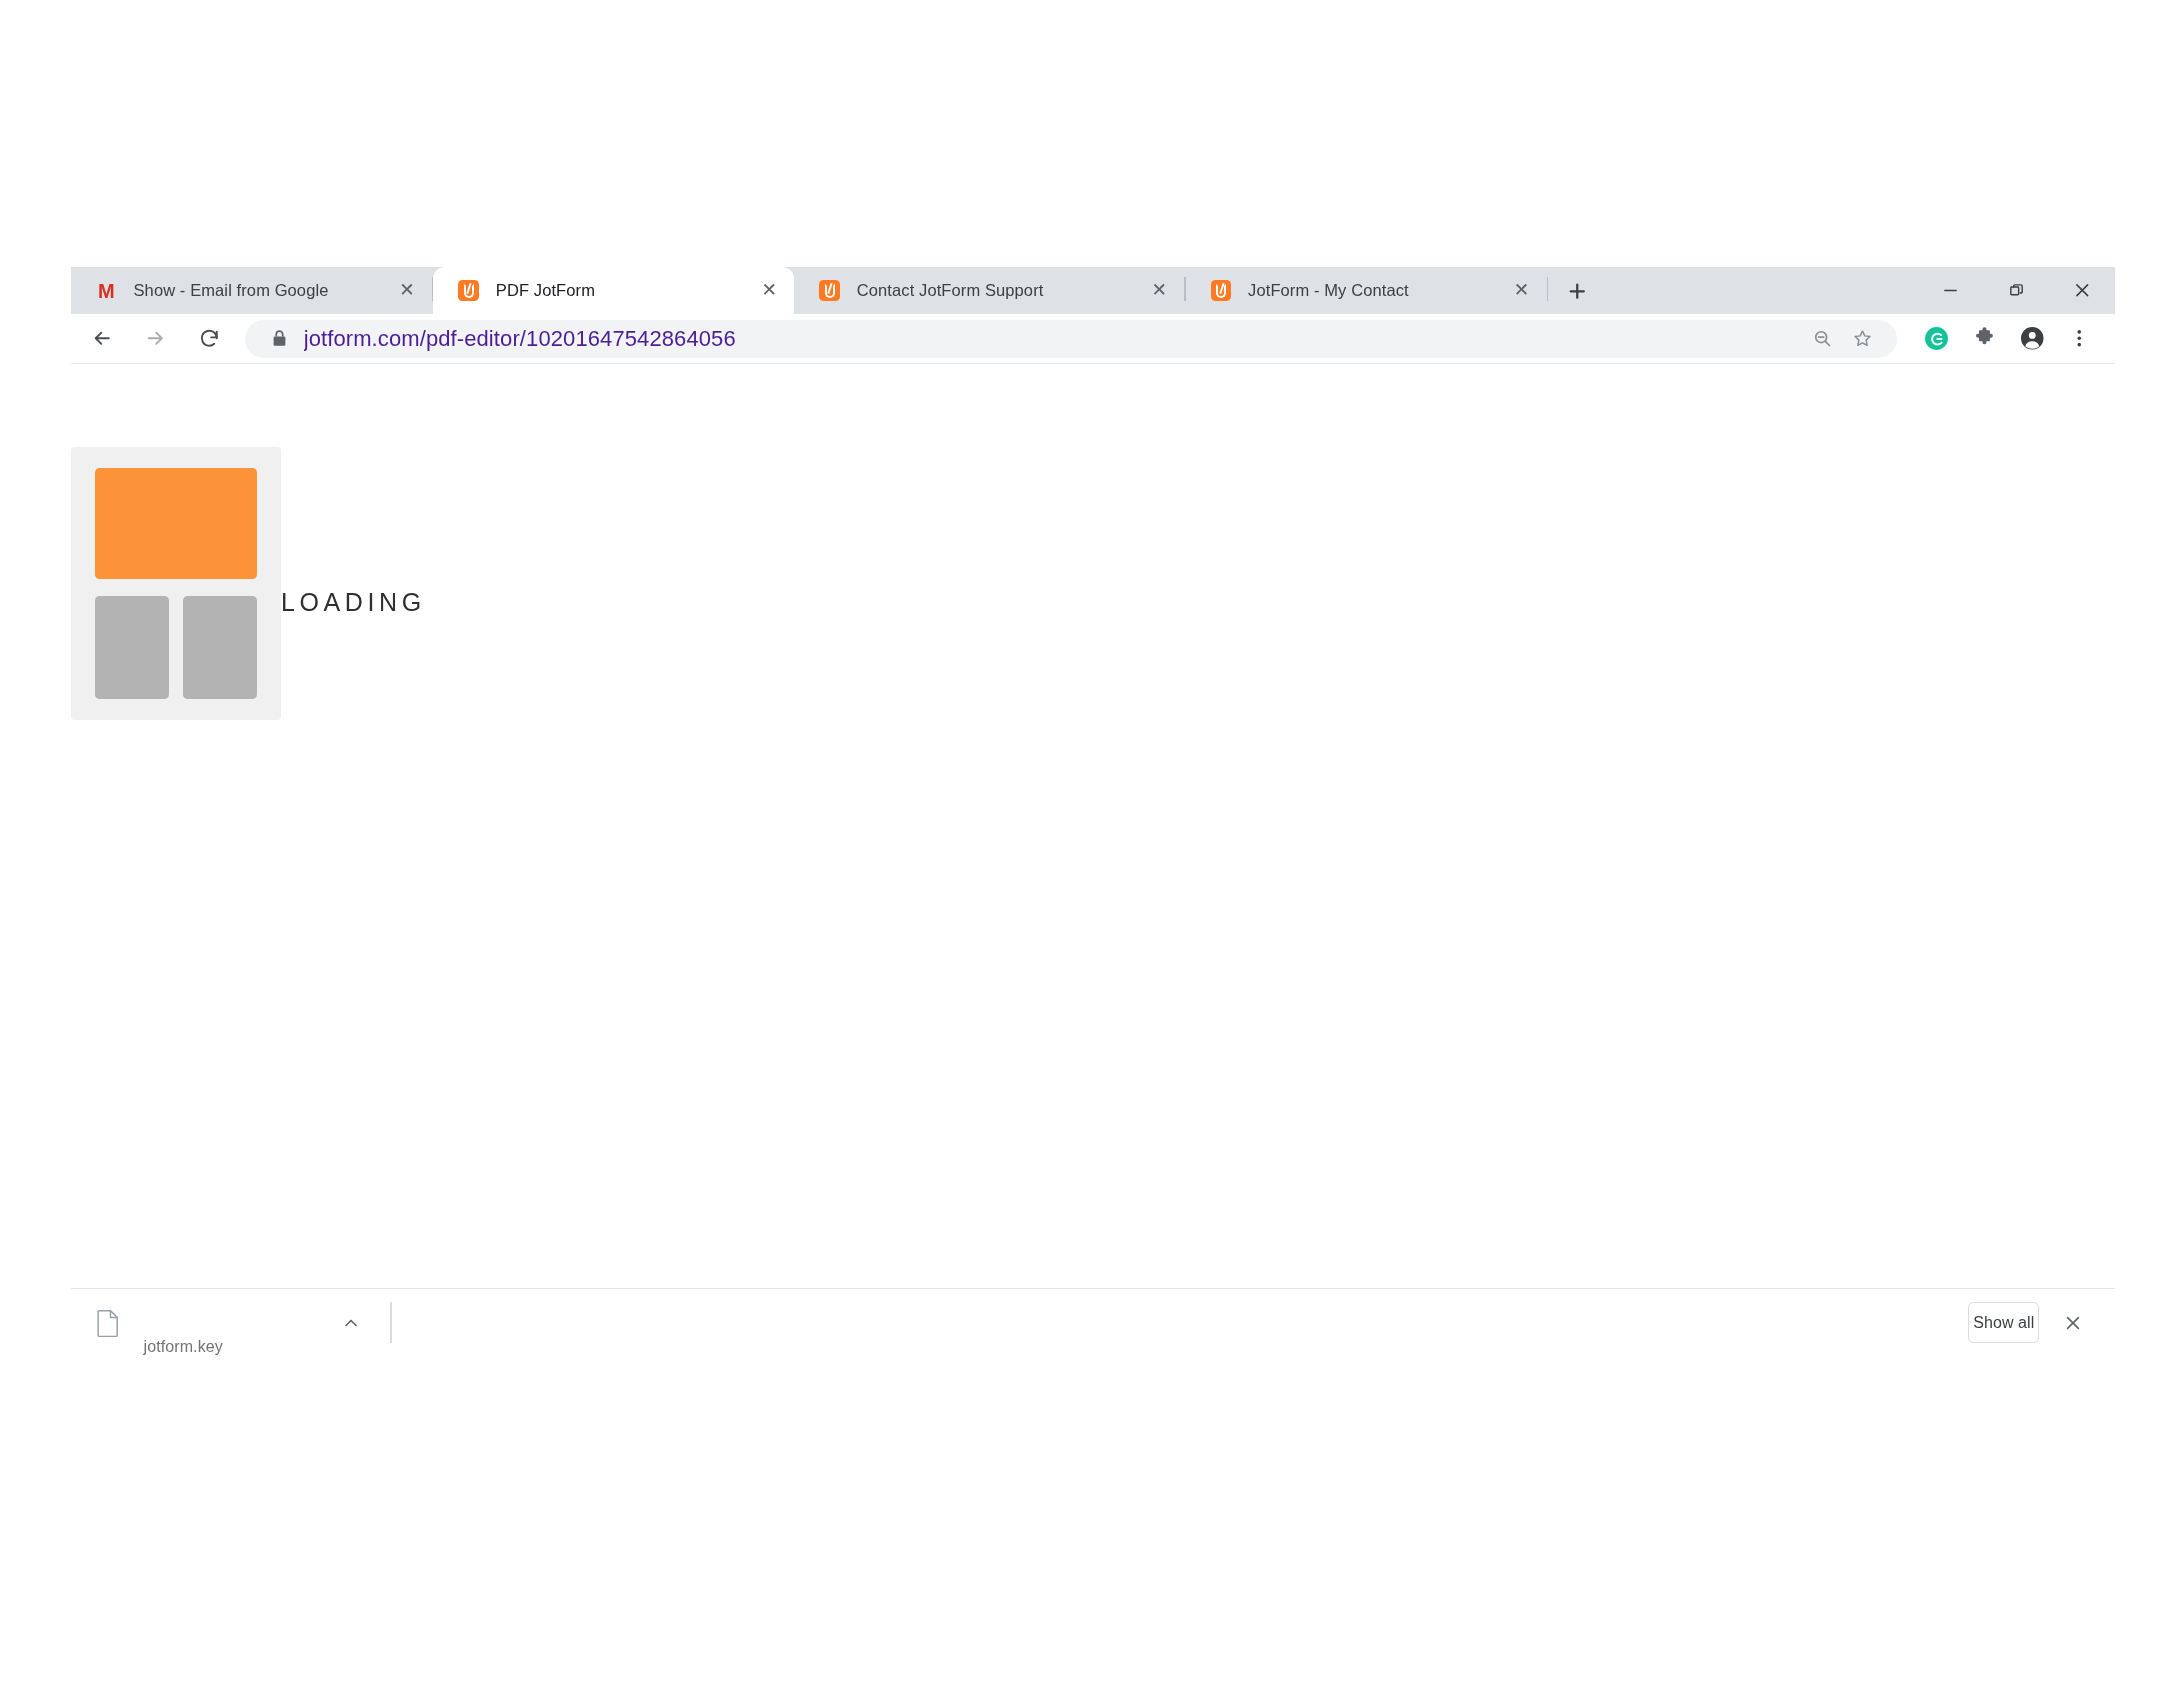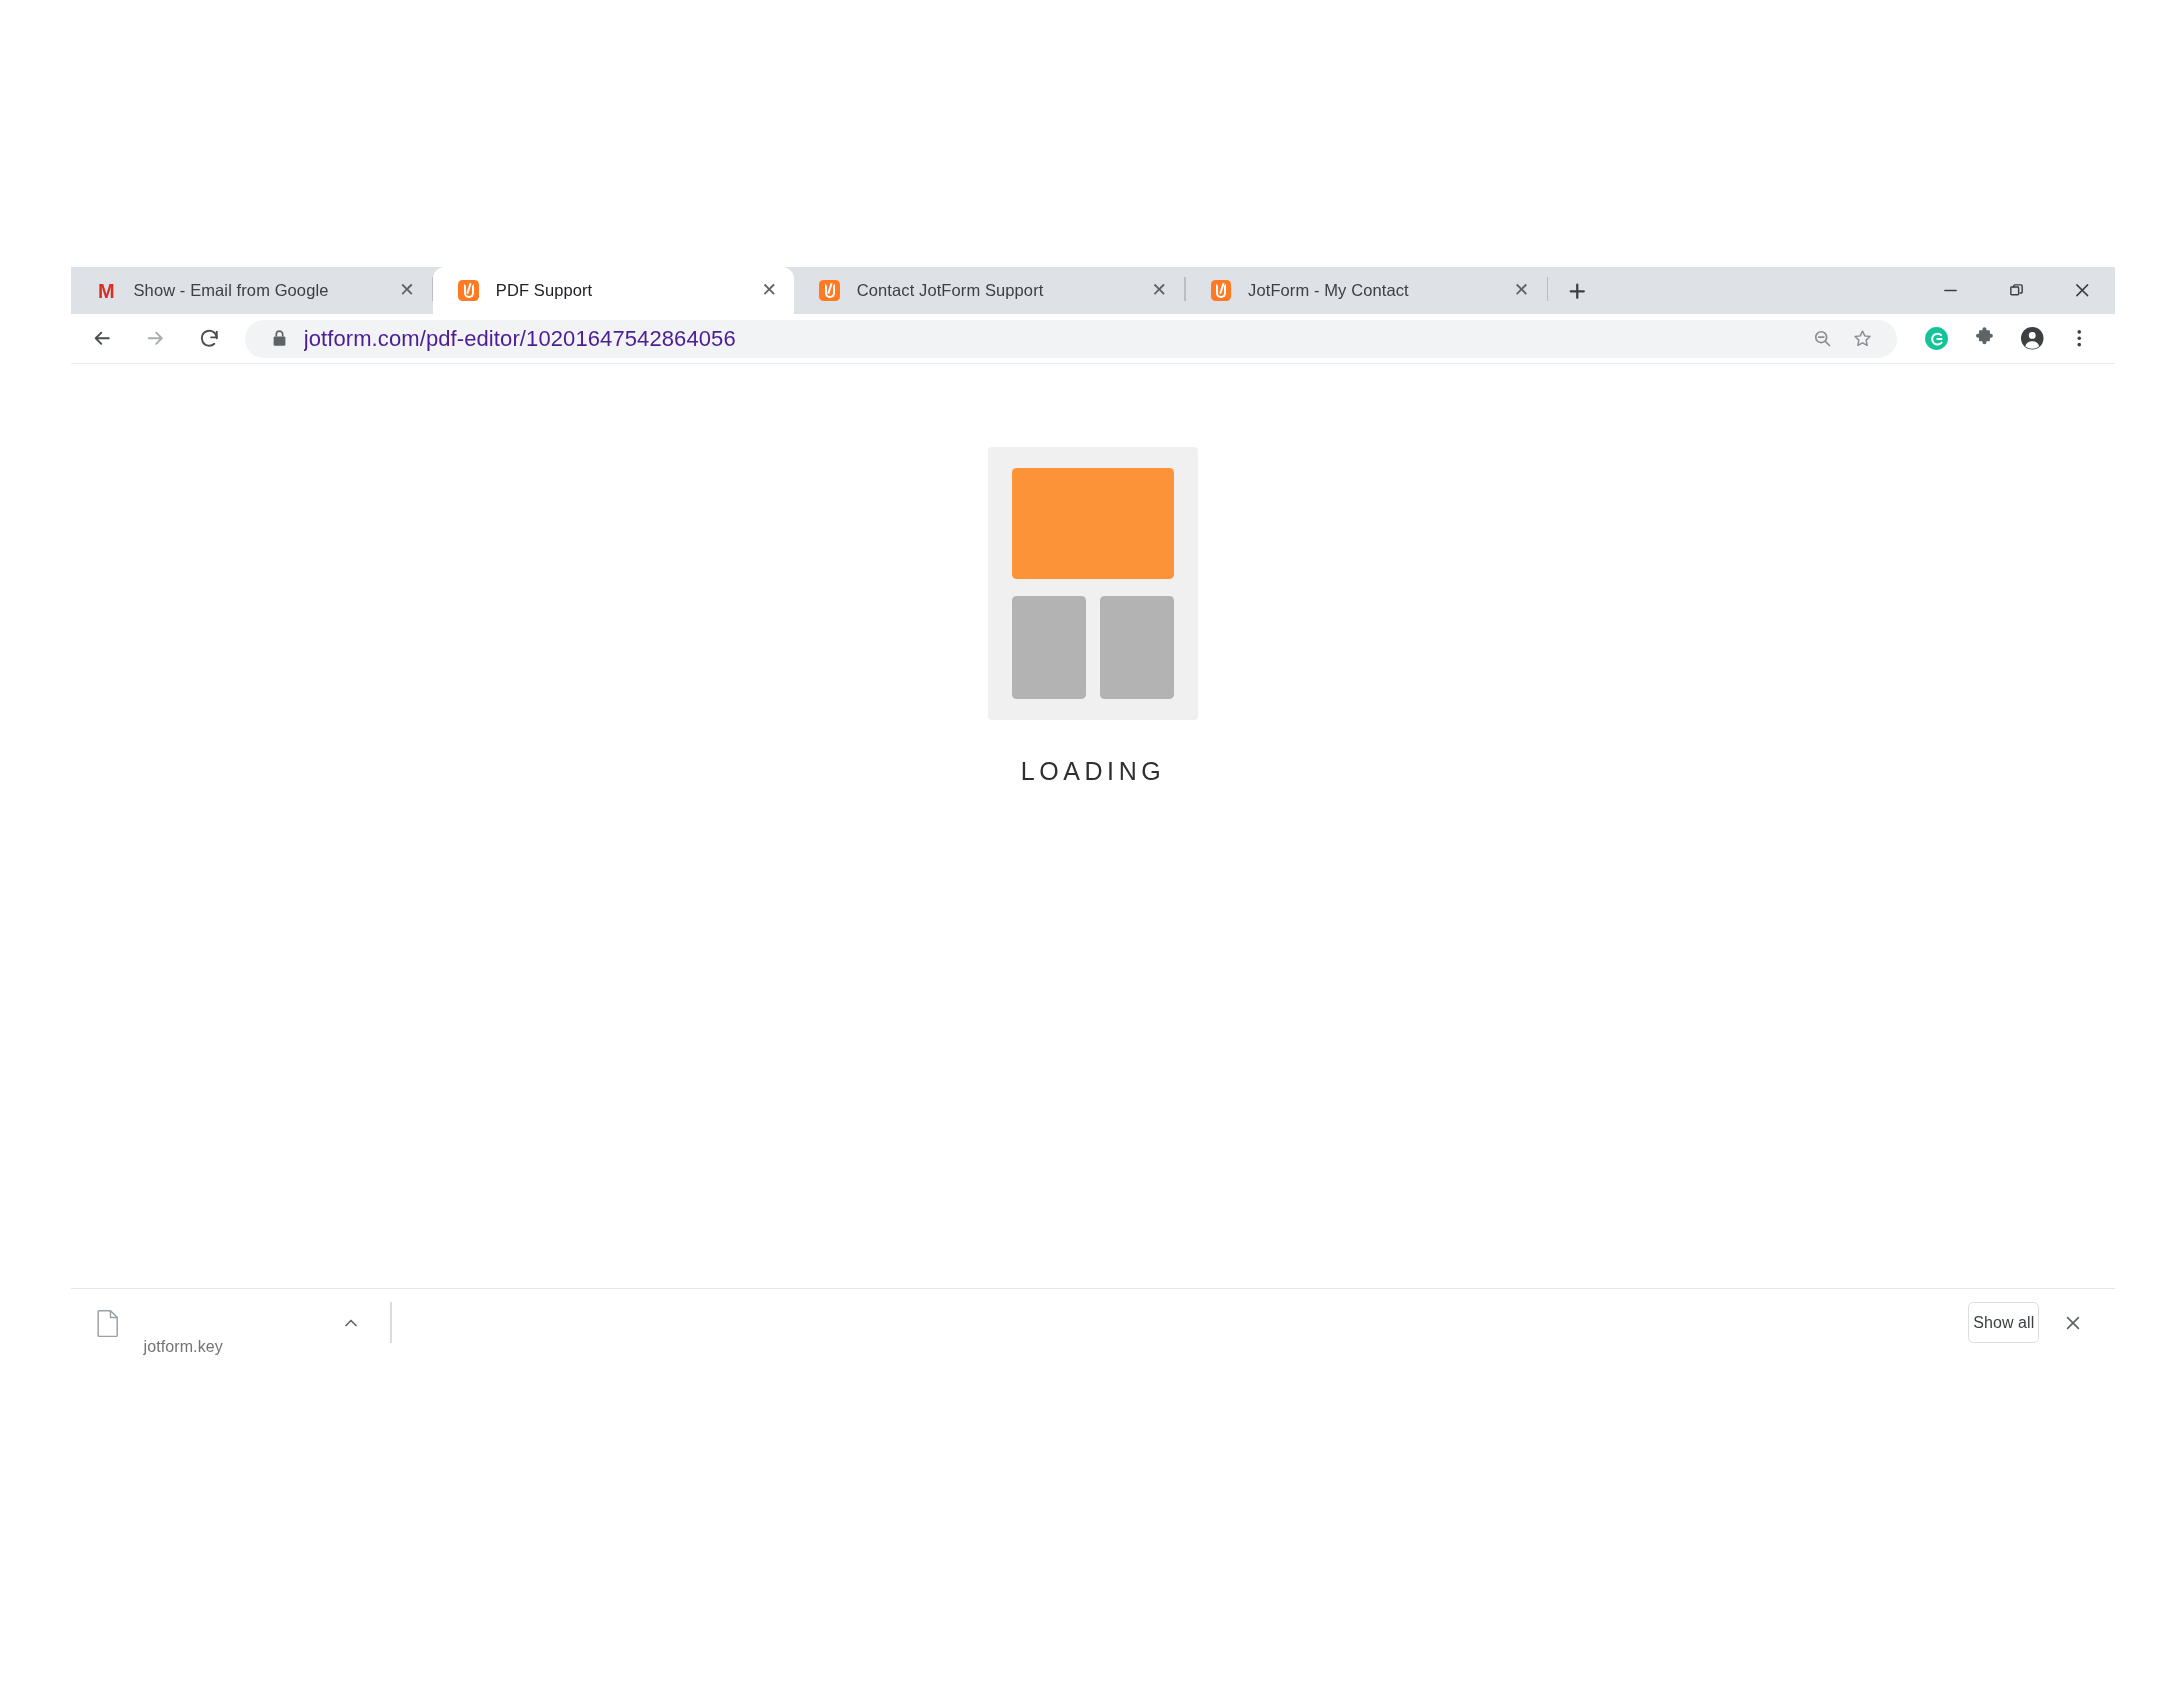--- a/index.html
+++ b/index.html
@@ -240,21 +240,21 @@
     display: flex;
     align-items: center;
     justify-content: center;
   }
   #loading-block {
     position: absolute;
     left: 0;
     right: 0;
     top: 83px;
     display: flex;
-    flex-direction: column;
+    flex-direction: row;
     align-items: center;
   }
   #loading-card {
     width: 210px;
     height: 273px;
     background: #f0f0f0;
     border-radius: 4px;
     padding: 21px 24px;
     box-sizing: border-box;
     display: flex;
@@ -379,21 +379,21 @@
         <span class="tab-title">Show - Email from Google</span>
         <span class="tab-close">✕</span>
       </div>
 
       <div class="tab-sep"></div>
 
       <div class="tab active" style="width:361px">
         <span class="tab-favicon">
           <span class="jf-icon"></span>
         </span>
-        <span class="tab-title">PDF Support</span>
+        <span class="tab-title">PDF JotForm</span>
         <span class="tab-close">✕</span>
       </div>
 
       <div class="tab" style="width:390px">
         <span class="tab-favicon">
           <span class="jf-icon"></span>
         </span>
         <span class="tab-title">Contact JotForm Support</span>
         <span class="tab-close">✕</span>
       </div>

